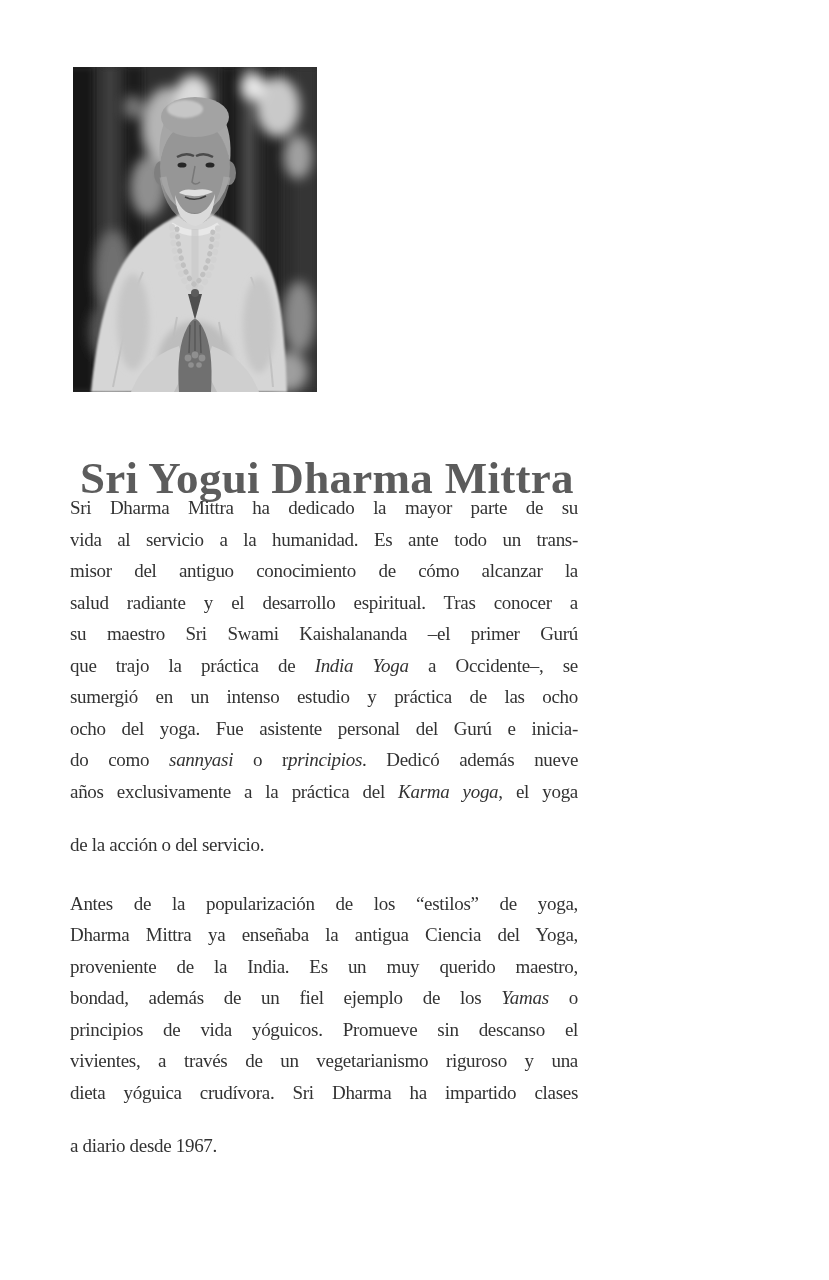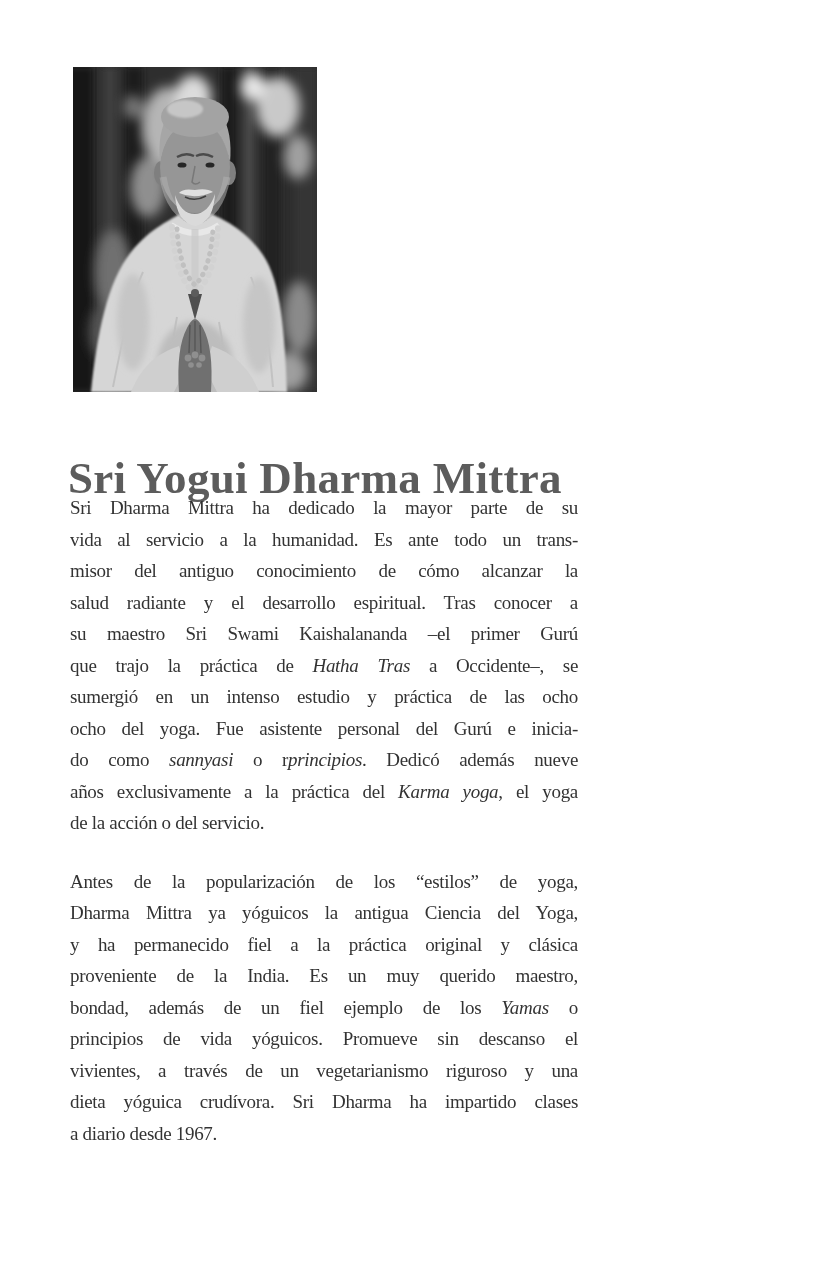--- a/index.html
+++ b/index.html
@@ -16,21 +16,21 @@
   }
   .photo-frame {
     position: absolute;
     left: 73px; top: 67px;
     width: 244px; height: 325px;
     overflow: hidden;
   }
   .photo-frame svg { display: block; width: 100%; height: 100%; }
   .page-title {
     position: absolute;
-    left: 68px; top: 424px;
+    left: 80px; top: 424px;
     width: 560px;
     font-size: 45px;
     font-weight: bold;
     color: #5c5c5c;
     line-height: 1.1;
     letter-spacing: 0.3px;
     white-space: nowrap;
   }
   .article {
     position: absolute;
@@ -44,20 +44,21 @@
   .paragraph { margin: 0 0 27px 0; }
   .line {
     line-height: 31.5px;
     text-align: justify;
     text-align-last: justify;
     -moz-text-align-last: justify;
   }
   .paragraph .line:last-child {
     text-align: right;
     text-align-last: left;
+    margin-top: 22px;
     -moz-text-align-last: left;
   }
   .line em { font-style: italic; }
 </style>
 </head>
 <body>
 
 <div class="page">
 
   <div class="photo-frame" title="Black-and-white portrait of Sri Dharma Mittra: an elderly yogi with short gray hair and a white beard, smiling, wearing a white kurta and a mala bead necklace with a dark pendant, hands folded in prayer at his chest, standing in a sunlit forest">
@@ -164,31 +165,30 @@
 
   <h1 class="page-title">Sri Yogui Dharma Mittra</h1>
 
   <div class="article">
     <div class="paragraph">
         <div class="line"><span>Sri Dharma Mittra ha dedicado la mayor parte de su</span></div>
         <div class="line"><span>vida al servicio a la humanidad. Es ante todo un trans-</span></div>
         <div class="line"><span>misor del antiguo conocimiento de cómo alcanzar la</span></div>
         <div class="line"><span>salud radiante y el desarrollo espiritual. Tras conocer a</span></div>
         <div class="line"><span>su maestro Sri Swami Kaishalananda –el primer Gurú</span></div>
-        <div class="line"><span>que trajo la práctica de </span><em>Hatha Tras</em><span> a Occidente–, se</span></div>
+        <div class="line"><span>que trajo la práctica de </span><em>India Yoga</em><span> a Occidente–, se</span></div>
         <div class="line"><span>sumergió en un intenso estudio y práctica de las ocho</span></div>
         <div class="line"><span>ocho del yoga. Fue asistente personal del Gurú e inicia-</span></div>
         <div class="line"><span>do como </span><em>sannyasi</em><span> o r</span><em>principios</em><span>. Dedicó además nueve</span></div>
         <div class="line"><span>años exclusivamente a la práctica del </span><em>Karma yoga</em><span>, el yoga</span></div>
         <div class="line"><span>de la acción o del servicio.</span></div>
       </div>
     <div class="paragraph">
         <div class="line"><span>Antes de la popularización de los “estilos” de yoga,</span></div>
-        <div class="line"><span>Dharma Mittra ya yóguicos la antigua Ciencia del Yoga,</span></div>
-        <div class="line"><span>y ha permanecido fiel a la práctica original y clásica</span></div>
+        <div class="line"><span>Dharma Mittra ya enseñaba la antigua Ciencia del Yoga,</span></div>
         <div class="line"><span>proveniente de la India. Es un muy querido maestro,</span></div>
         <div class="line"><span>bondad, además de un fiel ejemplo de los </span><em>Yamas</em><span> o</span></div>
         <div class="line"><span>principios de vida yóguicos. Promueve sin descanso el</span></div>
         <div class="line"><span>vivientes, a través de un vegetarianismo riguroso y una</span></div>
         <div class="line"><span>dieta yóguica crudívora. Sri Dharma ha impartido clases</span></div>
         <div class="line"><span>a diario desde 1967.</span></div>
       </div>
   </div>
 
 </div>

